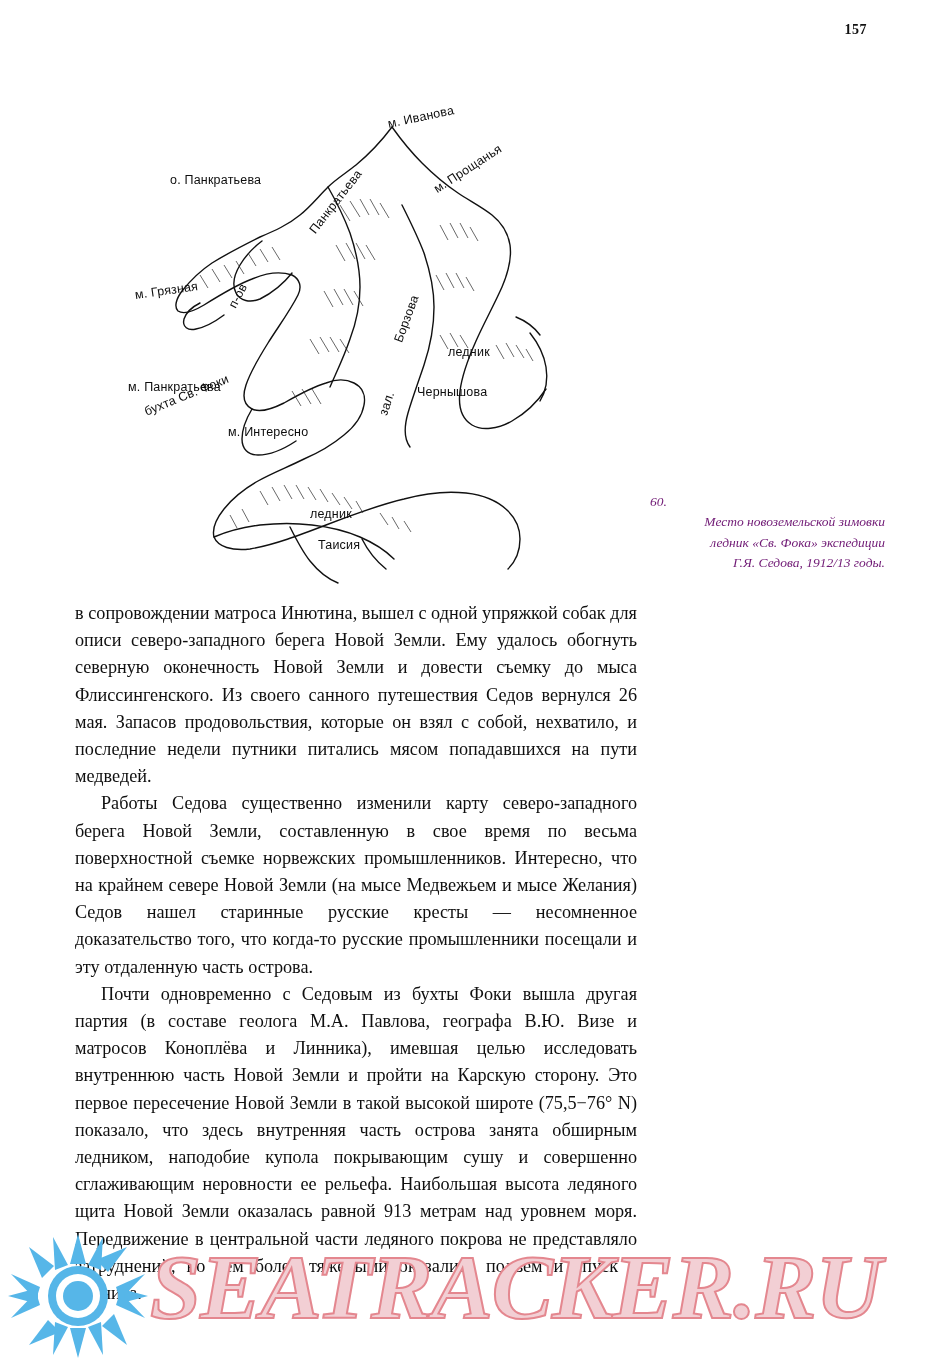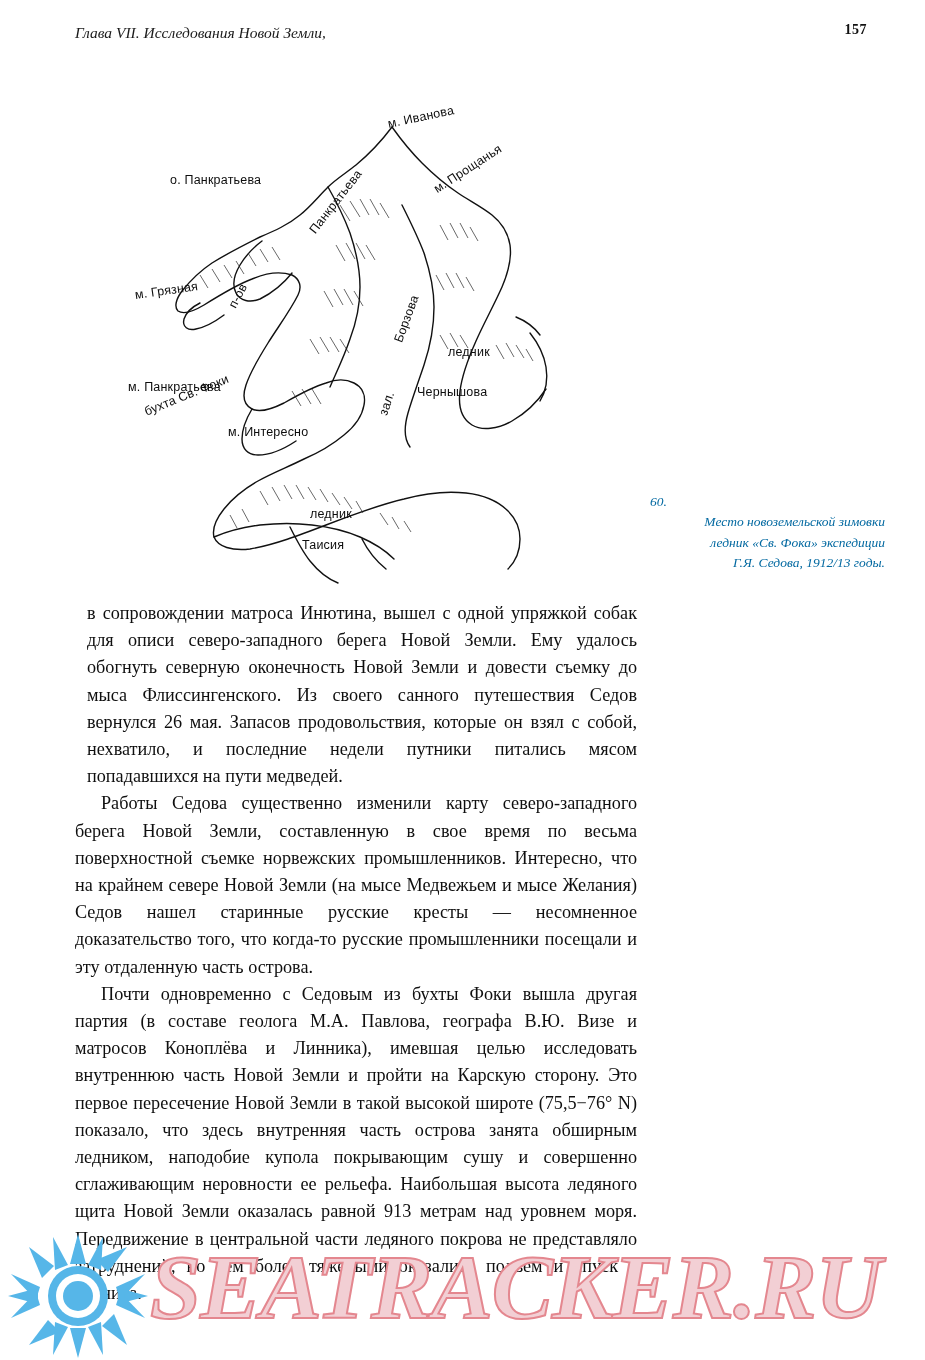--- a/index.html
+++ b/index.html
@@ -58,41 +58,41 @@
 
   
   .caption {
     position: absolute;
     left: 650px;
     top: 492px;
     width: 235px;
     font-style: italic;
     font-size: 13.5px;
     line-height: 1.5;
-    color: #0369a1;
+    color: #701a75;
   }
   .caption .num { display: block; }
   .caption .line { display: block; text-align: right; }
 
   
   .body-text {
     position: absolute;
     left: 75px;
     top: 600px;
     width: 562px;
     font-size: 18.2px;
     line-height: 1.495;
     text-align: justify;
     color: #0f0f0f;
   }
   .body-text p {
     margin: 0;
     text-indent: 26px;
   }
-  .body-text p.first { text-indent: 0; margin-left: 12px; }
+  .body-text p.first { text-indent: 0; }
 
   
   .watermark {
     position: absolute;
     left: 0;
     top: 1228px;
     width: 859px;
     height: 132px;
     pointer-events: none;
   }
@@ -112,21 +112,20 @@
   .wm-sun {
     position: absolute;
     left: 8px;
     top: 6px;
   }
 </style>
 </head>
 <body>
 
 <div class="running-head">
-  <span class="line">Глава VII. Исследования Новой Земли,</span>
 </div>
 <div class="folio">157</div>
 
 <div class="figure">
   <svg width="450" height="490" viewBox="0 0 450 490">
     <g fill="none" stroke="#111111" stroke-width="1.4" stroke-linejoin="round" stroke-linecap="round">
 
       <path d="M252,32 C240,48 228,60 216,70 C206,78 196,84 188,92
                C178,102 170,112 160,120 C148,130 134,136 120,142
                C104,150 88,158 72,168 C60,176 50,186 42,196
@@ -200,21 +199,21 @@
       <div class="map-label" style="left: -5px; top: 193px; transform: rotate(-8deg); transform-origin: left center;">м. Грязная</div>
       <div class="map-label" style="left: 92px; top: 205px; transform: rotate(-62deg); transform-origin: left center;">п-ов</div>
       <div class="map-label" style="left: 258px; top: 240px; transform: rotate(-70deg); transform-origin: left center;">Борзова</div>
       <div class="map-label" style="left: 308px; top: 250px; transform: rotate(0deg); transform-origin: left center;">ледник</div>
       <div class="map-label" style="left: -12px; top: 285px; transform: rotate(0deg); transform-origin: left center;">м. Панкратьева</div>
       <div class="map-label" style="left: 277px; top: 290px; transform: rotate(0deg); transform-origin: left center;">Чернышова</div>
       <div class="map-label" style="left: 243px; top: 313px; transform: rotate(-72deg); transform-origin: left center;">зал.</div>
       <div class="map-label" style="left: 5px; top: 310px; transform: rotate(-22deg); transform-origin: left center;">бухта Св. Фоки</div>
       <div class="map-label" style="left: 88px; top: 330px; transform: rotate(0deg); transform-origin: left center;">м. Интересно</div>
       <div class="map-label" style="left: 170px; top: 412px; transform: rotate(0deg); transform-origin: left center;">ледник</div>
-      <div class="map-label" style="left: 162px; top: 443px; transform: rotate(0deg); transform-origin: left center;">Таисия</div>
+      <div class="map-label" style="left: 178px; top: 443px; transform: rotate(0deg); transform-origin: left center;">Таисия</div>
     </div>
 </div>
 
 <div class="caption">
   <span class="num">60.</span>
   <span class="line">Место новоземельской зимовки</span>
   <span class="line">ледник «Св. Фока» экспедиции</span>
   <span class="line">Г.Я. Седова, 1912/13 годы.</span>
 </div>
 

